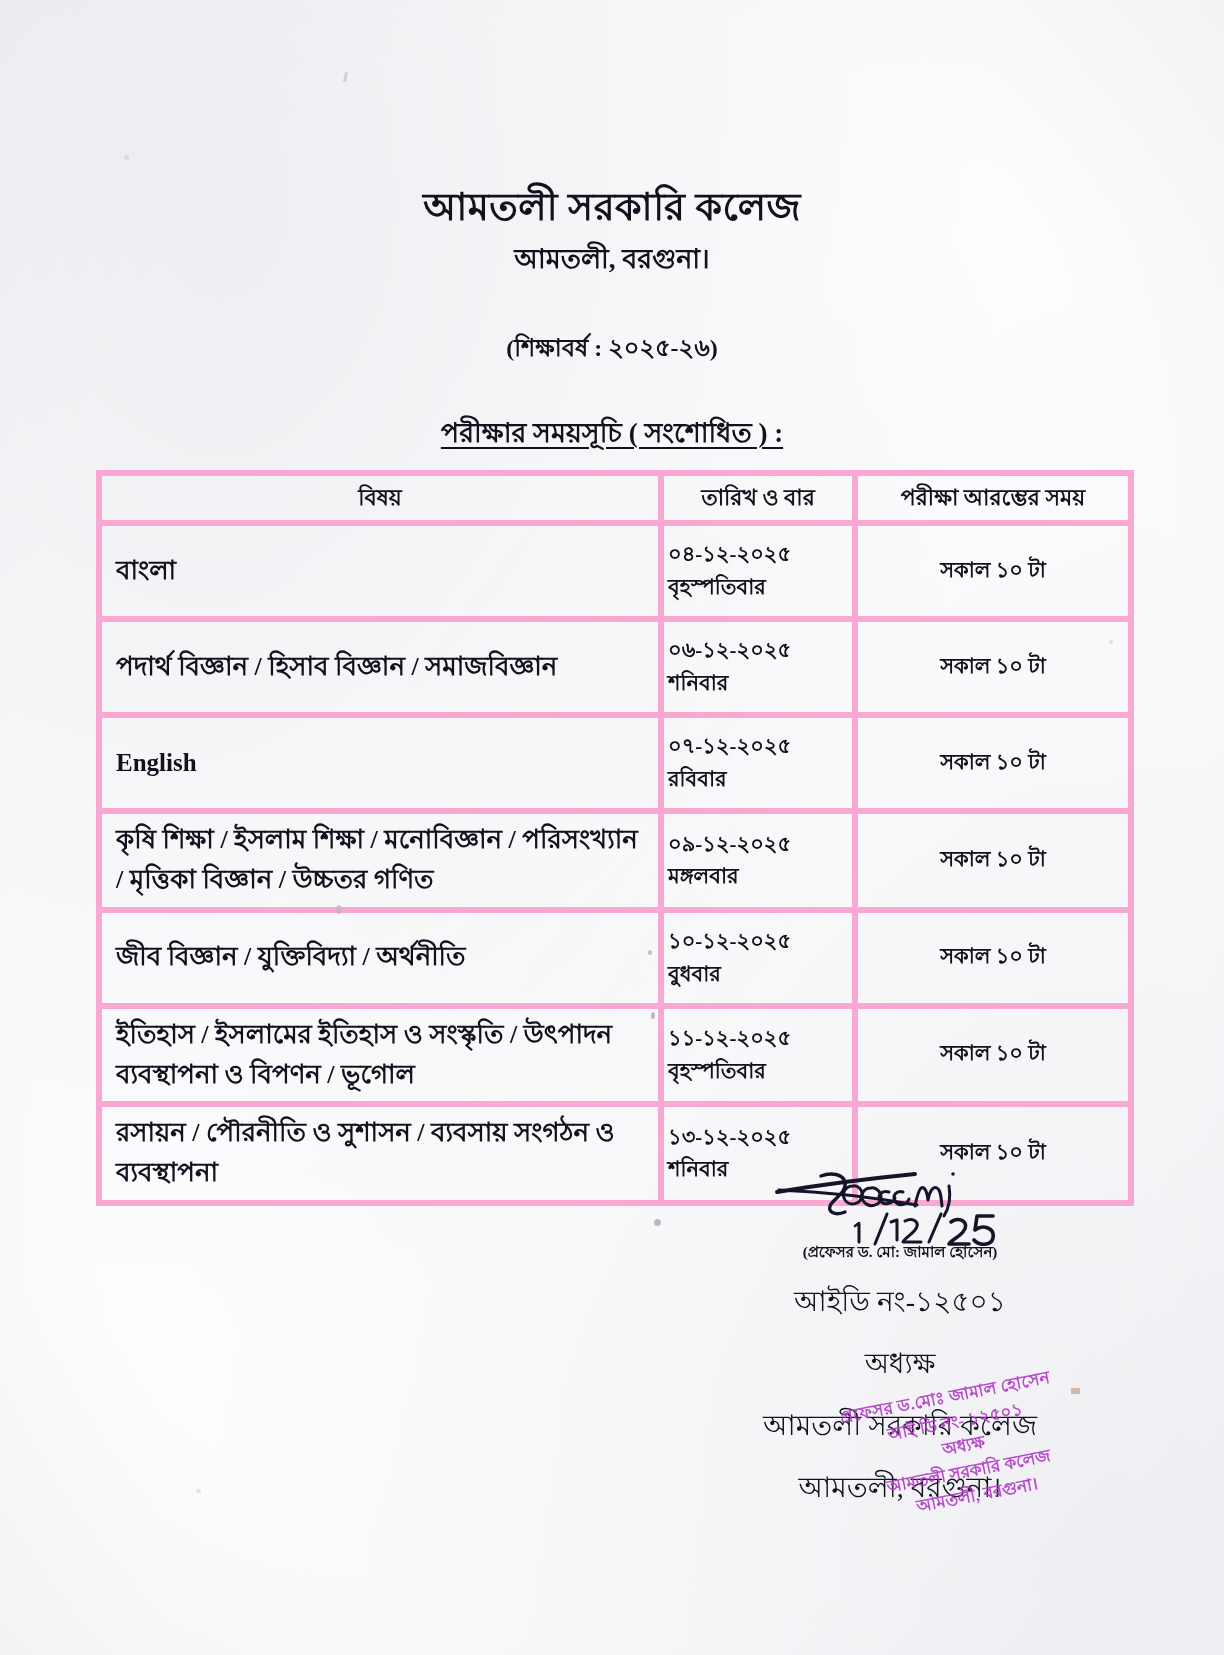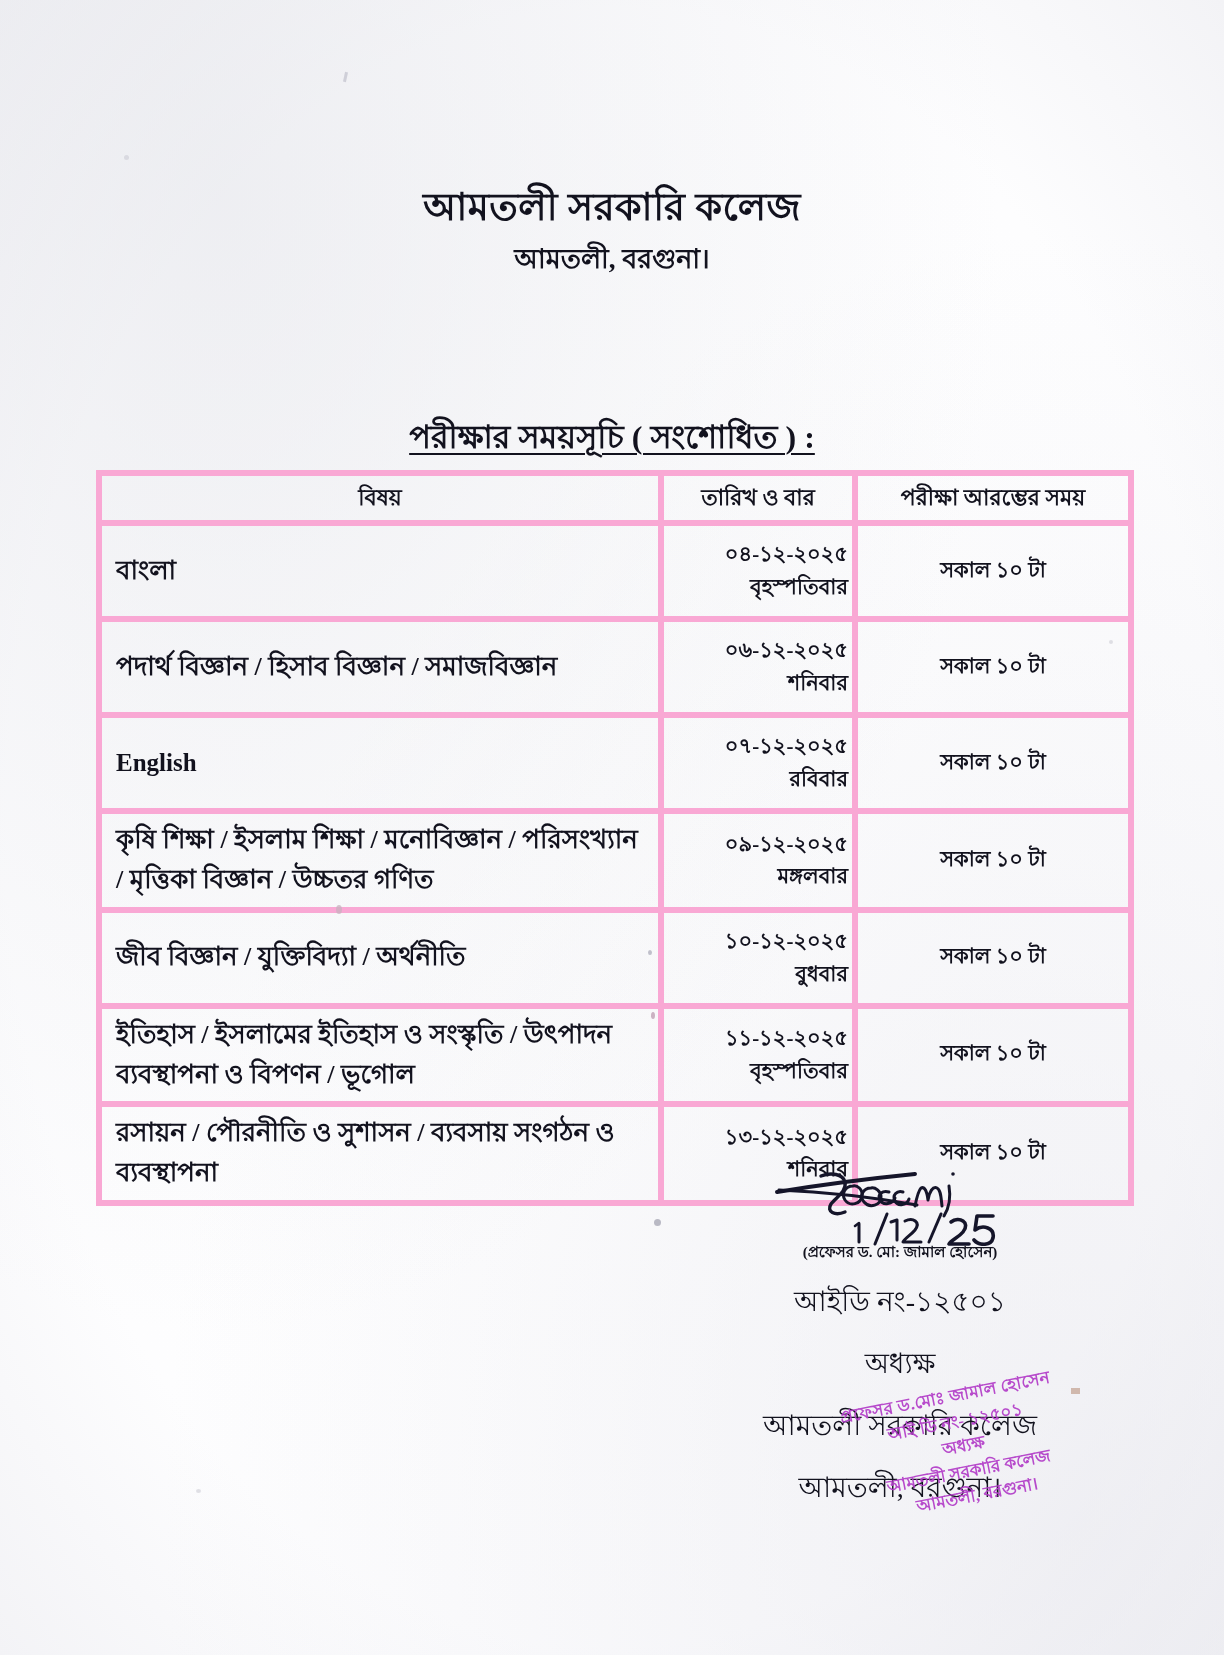--- a/index.html
+++ b/index.html
@@ -72,21 +72,21 @@
   }
   .session-line {
     font-size: 24px;
     font-weight: 700;
     position: absolute;
     top: 329px;
     left: 0;
     right: 0;
   }
   .routine-title {
-    font-size: 32px;
+    font-size: 27px;
     font-weight: 700;
     position: absolute;
     top: 412px;
     left: 0;
     right: 0;
     text-decoration: underline;
     text-underline-offset: 5px;
     text-decoration-thickness: 2px;
   }
 
@@ -121,21 +121,21 @@
     text-align: left;
     padding: 6px 14px;
     line-height: 1.55;
   }
   td.subject.english {
     font-family: "Liberation Serif", serif;
     font-weight: 700;
     font-size: 25px;
   }
   td.datecell {
-    text-align: right;
+    text-align: left;
     font-size: 21px;
     font-weight: 700;
     line-height: 1.55;
     padding: 6px 4px;
   }
   td.datecell .dow {
     display: block;
     font-weight: 700;
   }
   td.timecell {
@@ -216,20 +216,21 @@
   <span class="speck" style="left:124px;top:155px;width:5px;height:5px;"></span>
   <span class="speck" style="left:1109px;top:640px;width:4px;height:4px;"></span>
   <span class="speck" style="left:196px;top:1489px;width:5px;height:4px;"></span>
   <span class="speck" style="left:1048px;top:1102px;width:4px;height:4px;"></span>
 </div>
 
 <div class="content">
 
   <div class="hdr college-name">আমতলী সরকারি কলেজ</div>
   <div class="hdr college-addr">আমতলী, বরগুনা।</div>
+  <div class="hdr session-line">(শিক্ষাবর্ষ : ২০২৫-২৬)</div>
   <div class="hdr routine-title">পরীক্ষার সময়সূচি ( সংশোধিত ) :</div>
 
   <table class="routine-table">
     <colgroup>
       <col class="col-subject">
         <col class="col-date">
         <col class="col-time">
     </colgroup>
     <thead>
       <tr>

